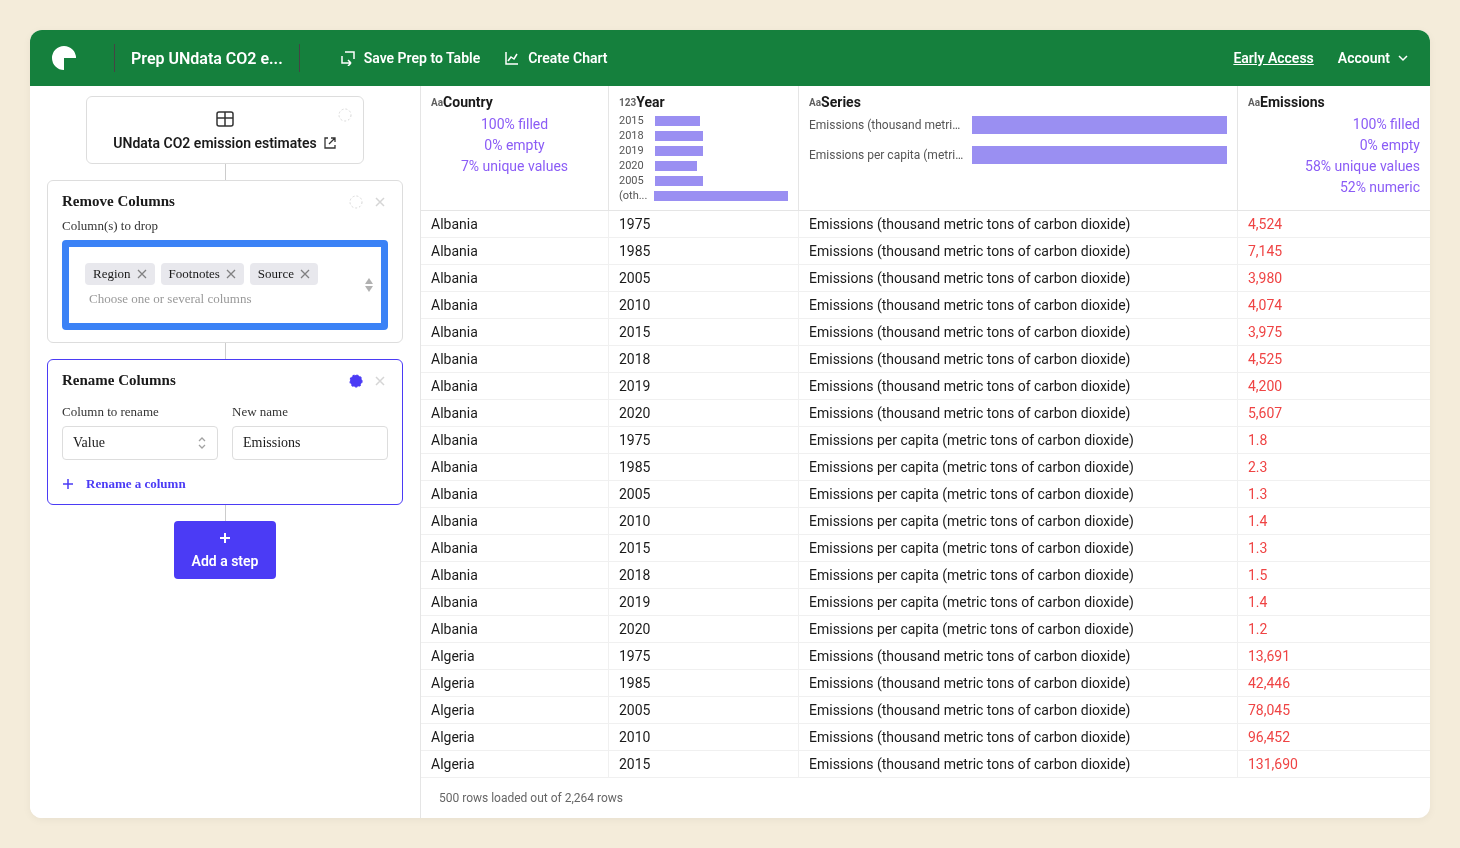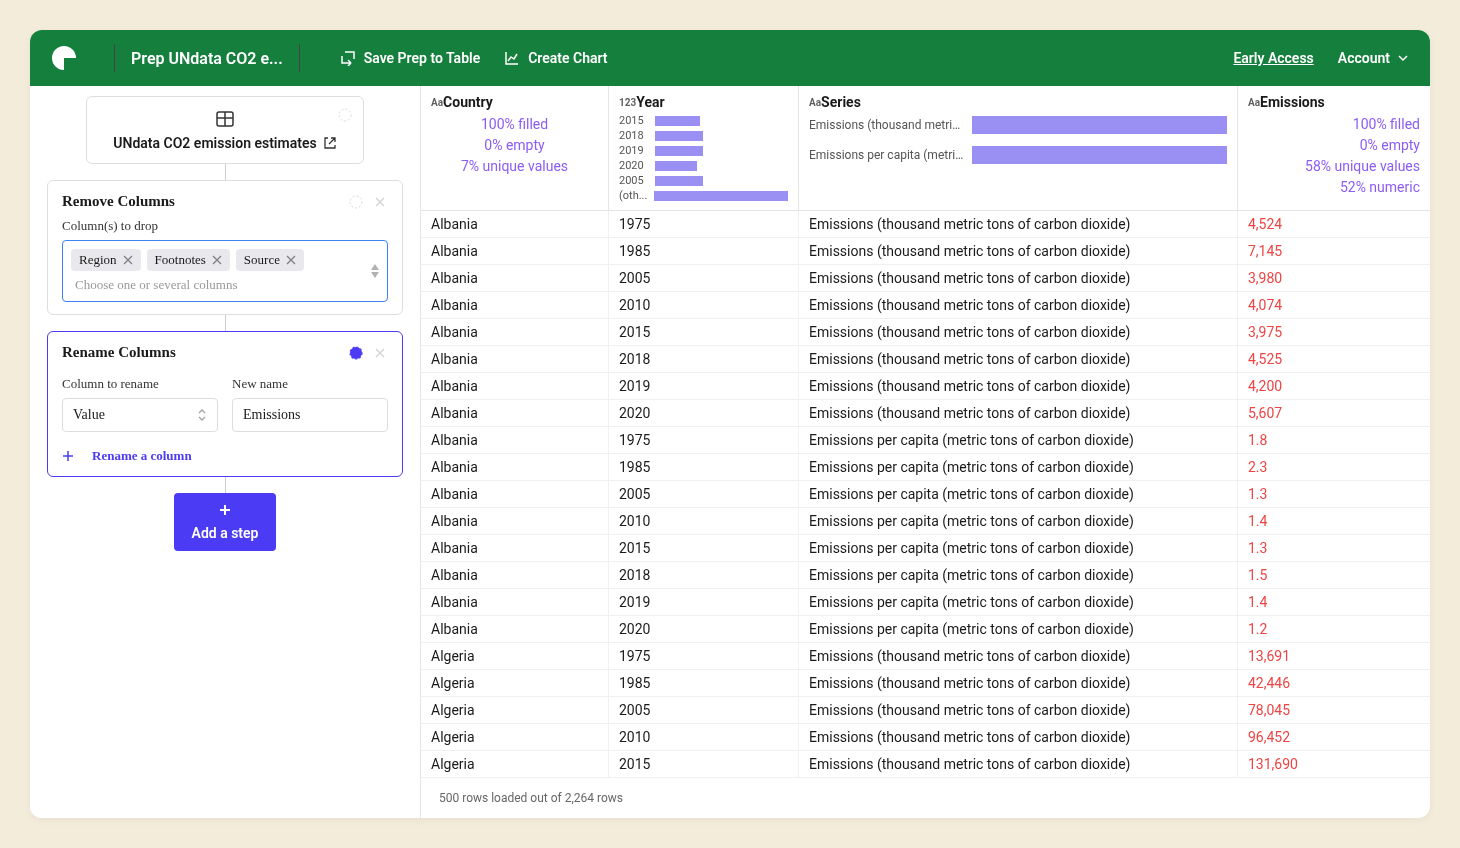--- a/index.html
+++ b/index.html
@@ -28,33 +28,33 @@
 .gear-icon { position: absolute; right: 10px; top: 10px; opacity: 0.4; width: 16px; height: 16px; cursor: pointer; }
 .connector { width: 1px; height: 16px; background: #ccc; }
 .step-card { width: 356px; font-family: Liberation Serif, serif; }
 .step-header { display: flex; align-items: center; margin-bottom: 8px; }
 .step-title { font-weight: 700; font-size: 15px; flex: 1; }
 .step-close { width: 16px; height: 16px; opacity: 0.4; cursor: pointer; margin-left: 8px; }
 .step-gear { width: 16px; height: 16px; opacity: 0.4; cursor: pointer; }
 .step-gear.accent { opacity: 1; }
 .step-gear.accent svg circle { fill: #4b3bf5; }
 .label { font-size: 13px; color: #333; margin-bottom: 6px; margin-top: 7px; }
-.chip-input { border: 1px solid #3b82f6; border-radius: 4px; padding: 8px; display: flex; flex-wrap: wrap; gap: 6px; align-items: center; min-height: 60px; align-content: flex-start; position: relative; }
+.chip-input { border: 7px solid #3b82f6; border-radius: 4px; padding: 16px; display: flex; flex-wrap: wrap; gap: 6px; align-items: center; min-height: 60px; align-content: flex-start; position: relative; }
 .chip { background: #e8e8ed; border-radius: 4px; padding: 3px 8px; display: inline-flex; align-items: center; gap: 6px; font-size: 13px; }
 .chip svg { width: 10px; height: 10px; cursor: pointer; opacity: 0.7; }
 .chip-placeholder { color: #999; font-size: 13px; padding: 0 4px; }
 .dd-caret { position: absolute; right: 8px; top: 50%; transform: translateY(-50%); display: flex; flex-direction: column; gap: 2px; opacity: 0.5; }
 .dd-caret svg { width: 8px; height: 6px; }
 .step-card.active { border: 1.5px solid #4b3bf5; }
 .rename-row { display: flex; gap: 14px; }
 .rename-col { flex: 1; }
 .select, .text-input { border: 1px solid #ddd; border-radius: 4px; padding: 8px 10px; font-size: 14px; width: 100%; position: relative; }
 .select { display: flex; align-items: center; justify-content: space-between; cursor: pointer; }
 .select svg { width: 10px; height: 14px; opacity: 0.6; }
-.add-link { color: #4b3bf5; font-size: 13px; font-weight: 600; display: flex; align-items: center; gap: 18px; margin-top: 16px; cursor: pointer; }
+.add-link { color: #4b3bf5; font-size: 13px; font-weight: 600; display: flex; align-items: center; gap: 12px; margin-top: 16px; cursor: pointer; }
 .add-link svg { width: 12px; height: 12px; }
 .add-step-btn { background: #4b3bf5; color: #fff; padding: 10px 18px; border-radius: 4px; font-weight: 600; display: flex; align-items: center; gap: 8px; cursor: pointer; flex-direction: column; }
 .add-step-btn svg { width: 14px; height: 14px; }
 .table-area { flex: 1; border-left: 1px solid #e5e5e5; display: flex; flex-direction: column; overflow: hidden; position: relative; }
 .col-headers { display: flex; border-bottom: 1px solid #e5e5e5; }
 .col-header { border-right: 1px solid #e5e5e5; padding: 8px 10px; }
 .col-header:last-child { border-right: none; }
 .col-country { width: 188px; }
 .col-year { width: 190px; }
 .col-series { flex: 1; }

